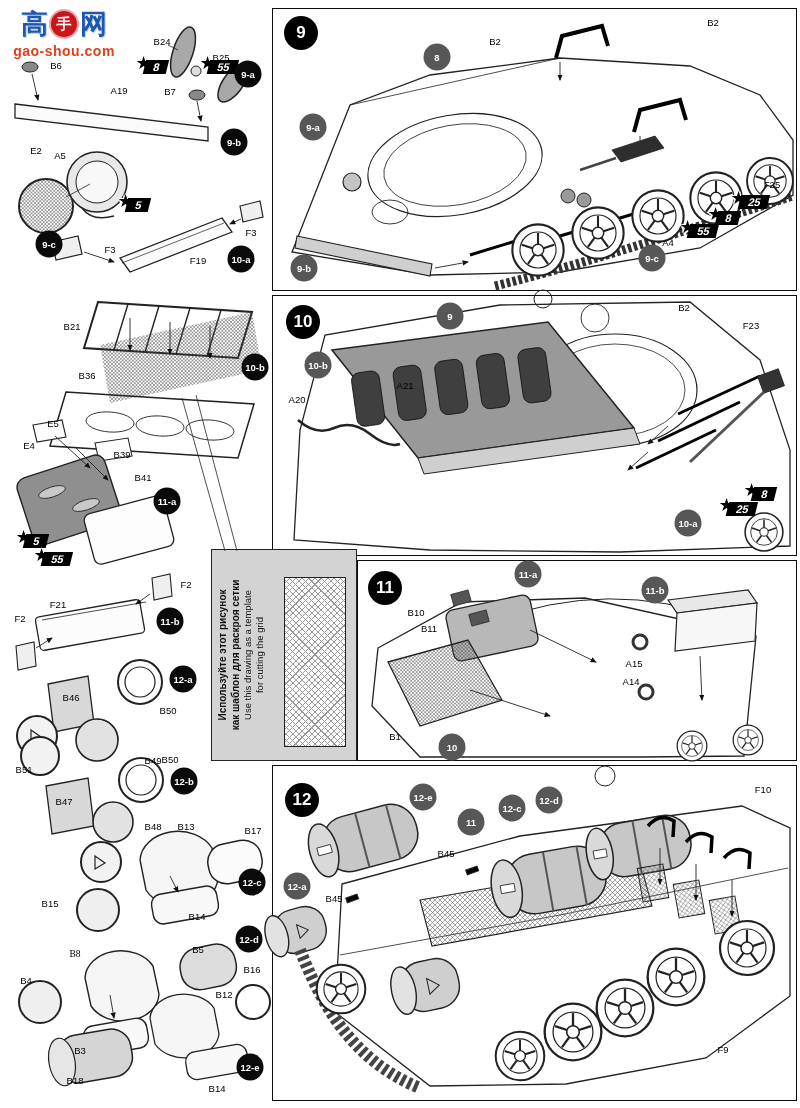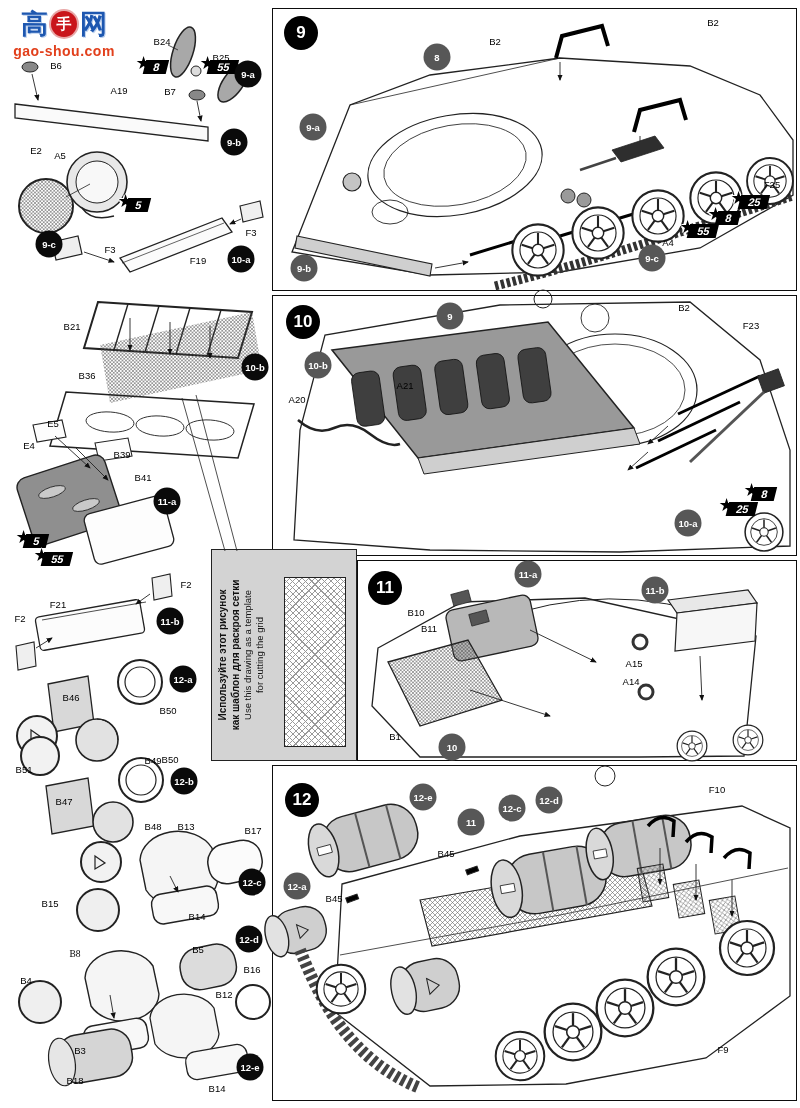--- a/index.html
+++ b/index.html
@@ -413,16 +413,16 @@
       <div class="anno anno-label" style="left: 395px; top: 736px;">B1</div>
       <div class="anno anno-ref" style="left: 452px; top: 747px;">10</div>
       <div class="anno anno-step" style="left: 302px; top: 800px;">12</div>
       <div class="anno anno-ref" style="left: 423px; top: 797px;">12-e</div>
       <div class="anno anno-ref" style="left: 512px; top: 808px;">12-c</div>
       <div class="anno anno-ref" style="left: 549px; top: 800px;">12-d</div>
       <div class="anno anno-ref" style="left: 471px; top: 822px;">11</div>
       <div class="anno anno-label" style="left: 446px; top: 853px;">B45</div>
       <div class="anno anno-ref" style="left: 297px; top: 886px;">12-a</div>
       <div class="anno anno-label" style="left: 334px; top: 898px;">B45</div>
-      <div class="anno anno-label" style="left: 717px; top: 789px;">F10</div>
+      <div class="anno anno-label" style="left: 763px; top: 789px;">F10</div>
       <div class="anno anno-label" style="left: 723px; top: 1049px;">F9</div>
     </div>
 </div>
 
 </body></html>

